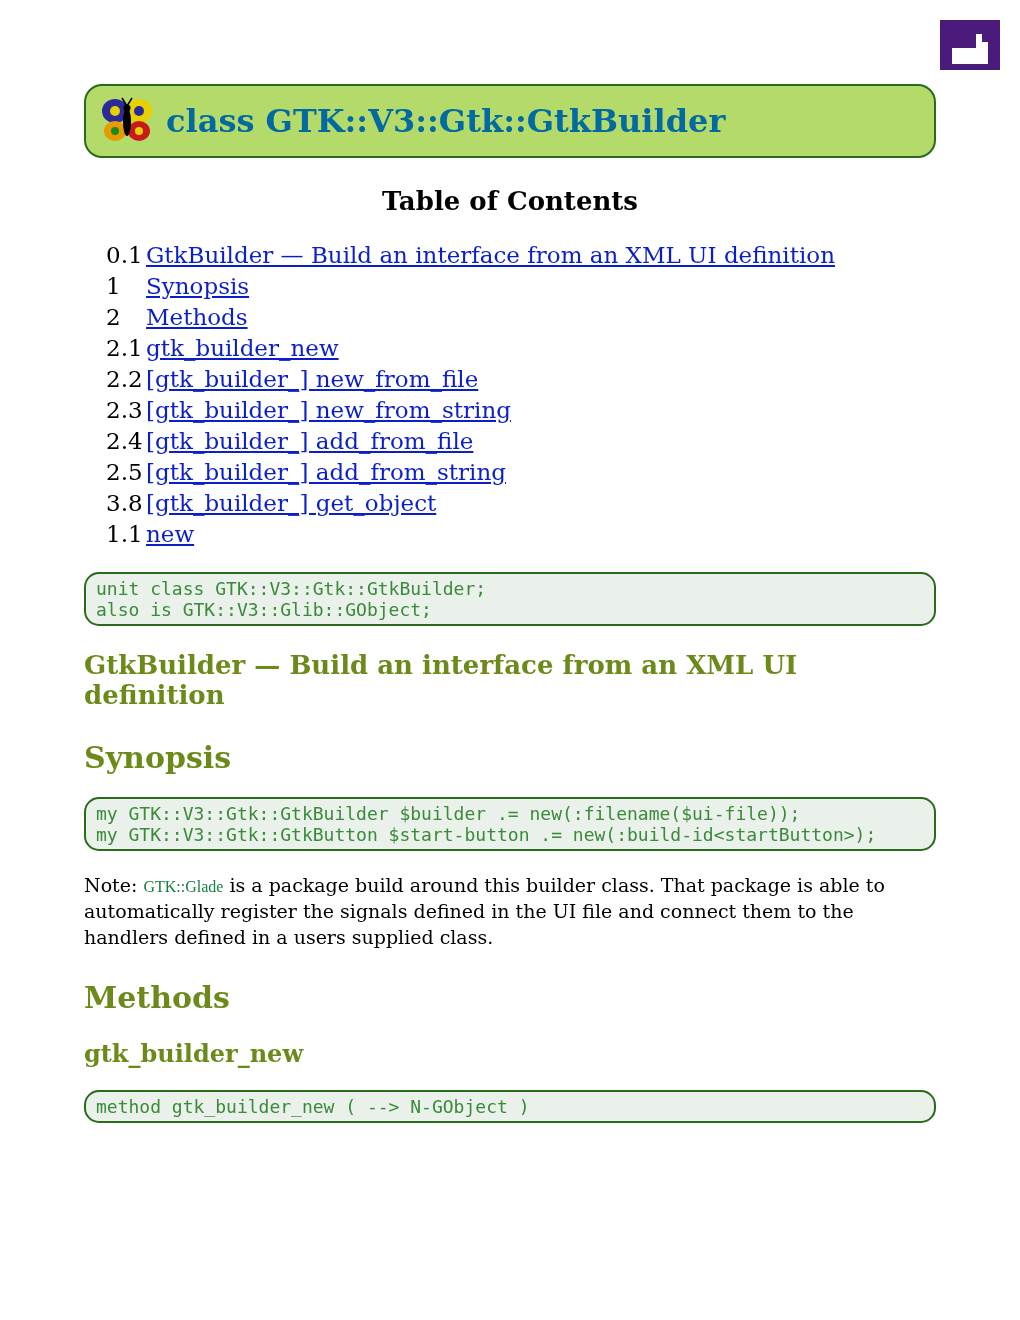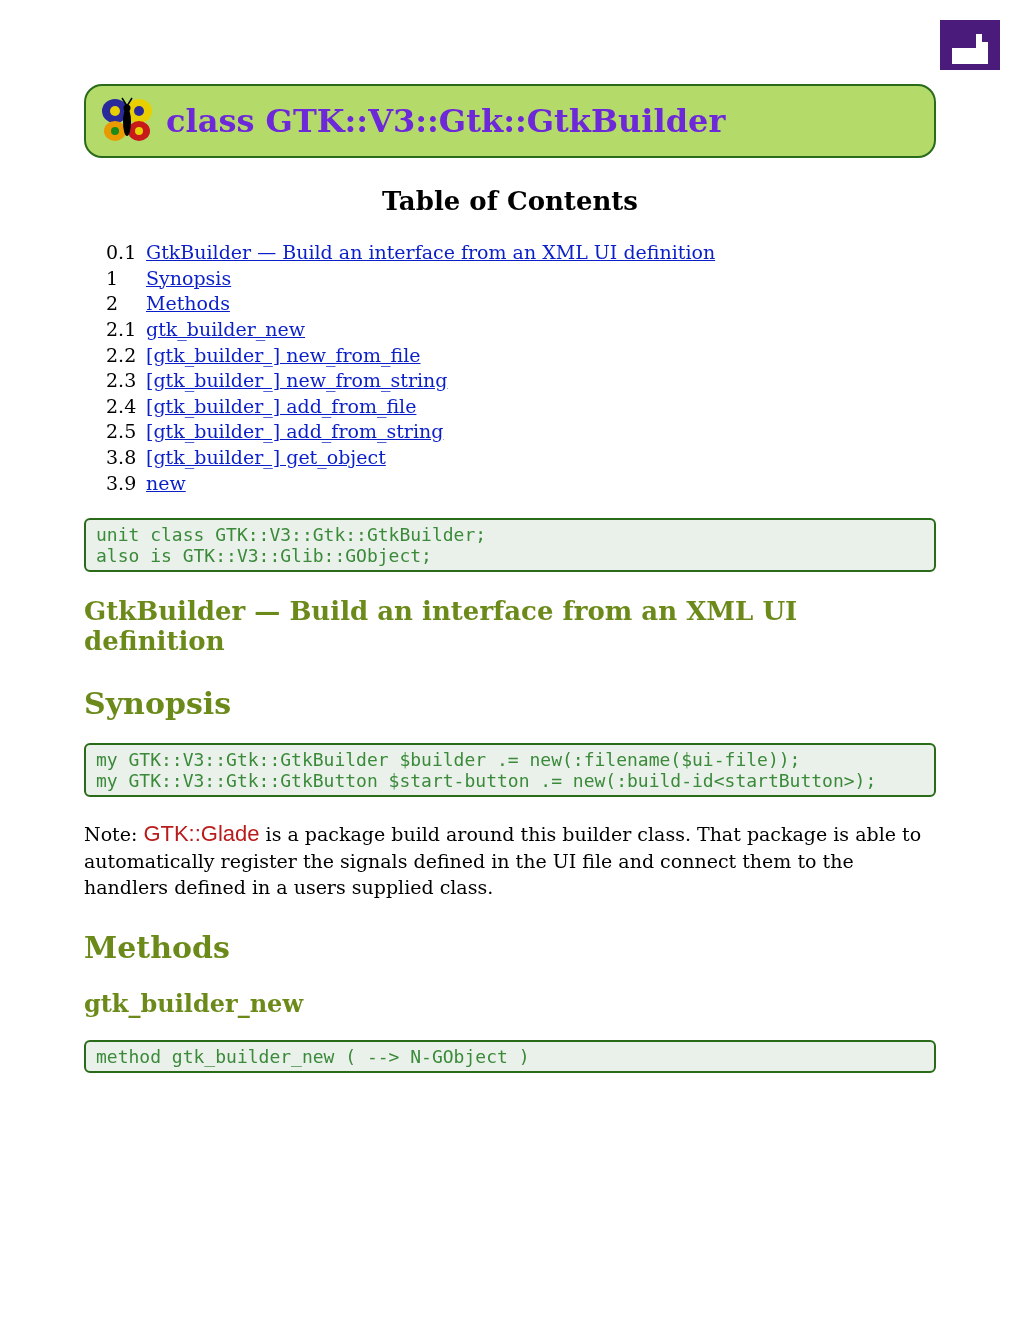--- a/index.html
+++ b/index.html
@@ -30,46 +30,46 @@
     padding: 10px 16px 10px 14px;
     display: flex;
     align-items: center;
     gap: 12px;
   }
   .title-banner h1 {
     margin: 0;
     font-family: "DejaVu Serif", Georgia, serif;
     font-weight: bold;
     font-size: 32px;
-    color: #6d28d9;
+    color: #0369a1;
   }
   .toc-title {
     text-align: center;
     font-family: "DejaVu Serif", Georgia, serif;
     font-weight: bold;
     font-size: 26px;
     margin-top: 28px;
     margin-bottom: 24px;
   }
   table.toc {
     border-collapse: collapse;
     margin-left: 22px;
     font-family: "DejaVu Serif", Georgia, serif;
-    font-size: 19px;
+    font-size: 23px;
     line-height: 1.35;
   }
   table.toc td { padding: 0; vertical-align: top; }
   table.toc td.num { width: 40px; color: #000; }
   table.toc td.link a {
     color: #0b1fc9;
     text-decoration: underline;
   }
   .codeblock {
     border: 2px solid #2a6b1a;
-    border-radius: 6px;
+    border-radius: 15px;
     background: #eaf1ea;
     padding: 4px 10px;
     font-family: "DejaVu Sans Mono", monospace;
     font-size: 18px;
     color: #3a8a3a;
     white-space: pre;
     margin-top: 22px;
     margin-bottom: 22px;
     overflow: hidden;
   }
@@ -82,23 +82,23 @@
   h2.h-main { font-size: 26px; }
   h2.h-big { font-size: 30px; margin-top: 30px; }
   h2.h-sub { font-size: 24px; }
   p.body {
     font-family: "DejaVu Serif", Georgia, serif;
     font-size: 19px;
     line-height: 1.35;
     margin: 14px 0;
   }
   code.inline {
-    font-family: Liberation Sans, sans-serif;
-    color: #b91c1c;
-    font-size: 22px;
+    font-family: Liberation Serif, serif;
+    color: #15803d;
+    font-size: 16px;
   }
   .butterfly { width: 54px; height: 50px; flex-shrink: 0; }
 </style>
 </head>
 <body>
 
 <div class="corner">
   <svg viewBox="0 0 60 50">
     <rect x="0" y="0" width="60" height="50" fill="#4a1b7a"></rect>
     <path d="M12 28 L30 28 L30 14 L42 14 L42 22 L48 22 L48 44 L12 44 Z" fill="#ffffff"></path>
@@ -162,21 +162,21 @@
         </tr>
     <tr>
           <td class="num">2.5</td>
           <td class="link"><a href="#">[gtk_builder_] add_from_string</a></td>
         </tr>
     <tr>
           <td class="num">3.8</td>
           <td class="link"><a href="#">[gtk_builder_] get_object</a></td>
         </tr>
     <tr>
-          <td class="num">3.9</td>
+          <td class="num">1.1</td>
           <td class="link"><a href="#">new</a></td>
         </tr>
   </tbody>
     </table>
 
   <div class="codeblock">unit class GTK::V3::Gtk::GtkBuilder;
 also is GTK::V3::Glib::GObject;</div>
 
   <h2 class="section h-main">GtkBuilder — Build an interface from an XML UI definition</h2>
 

